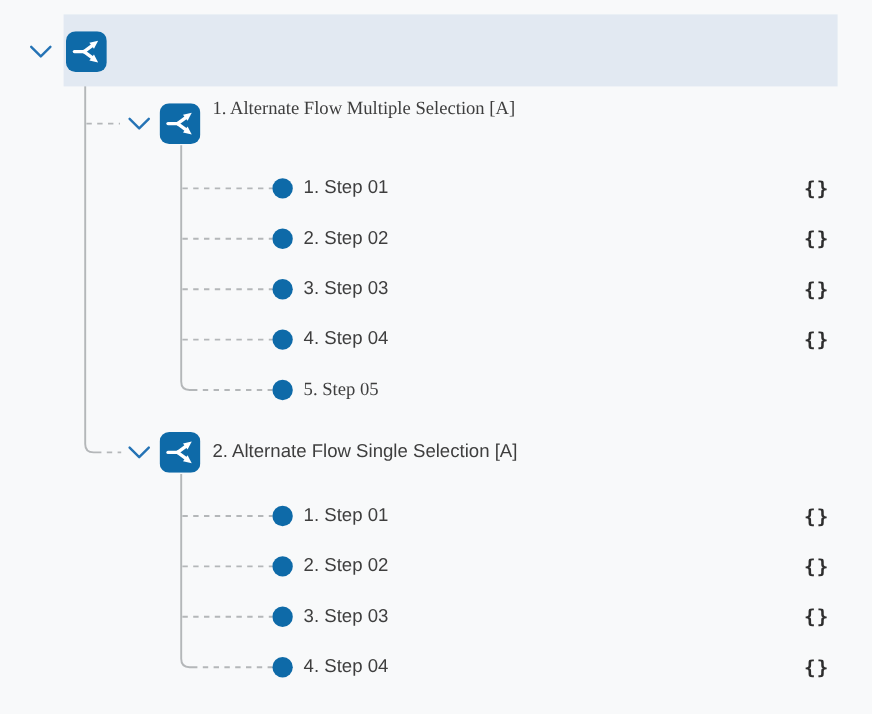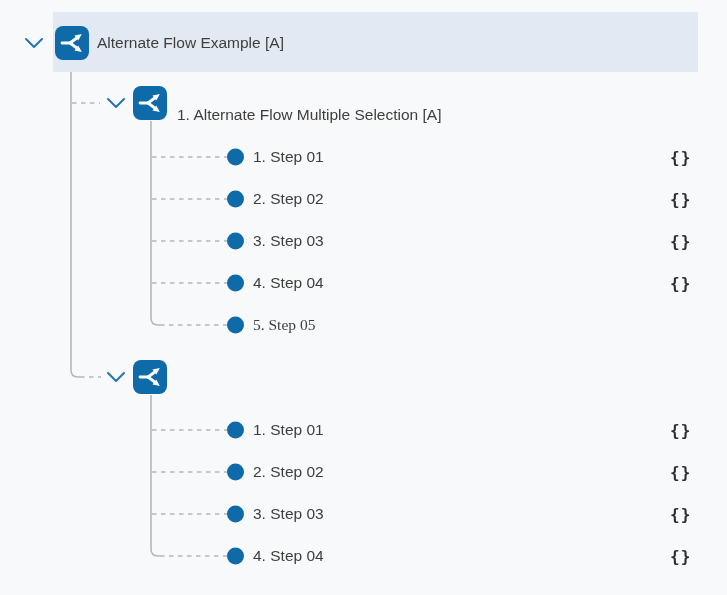--- a/index.html
+++ b/index.html
@@ -71,40 +71,39 @@
       <rect x="0" y="0" width="34" height="34" rx="8" fill="#0e6aa8"></rect>
       <g stroke="#ffffff" stroke-width="2.8" stroke-linecap="round" fill="none">
         <path d="M7 17 L15.5 17"></path>
         <path d="M15 17 L21.8 12"></path>
         <path d="M15 17 L21.8 22"></path>
       </g>
       <polygon points="26.8,8 23.3,14.6 19.5,9.6" fill="#ffffff"></polygon>
       <polygon points="26.8,26 23.3,19.4 19.5,24.4" fill="#ffffff"></polygon>
     </svg>
   </div>
-  <div class="lbl" style="left:97px; top:43px;">Alternate Flow Example [A]</div>
 
   <div class="chev" style="left:105px; top:96px;">
     <svg width="22" height="14" viewBox="0 0 22 14">
         <path d="M3 3 L11 11 L19 3" fill="none" stroke="#2573b5" stroke-width="2" stroke-linecap="round" stroke-linejoin="round"></path>
       </svg>
   </div>
   <div class="nodeicon" style="left:133px; top:86px;">
     <svg width="34" height="34" viewBox="0 0 34 34">
       <rect x="0" y="0" width="34" height="34" rx="8" fill="#0e6aa8"></rect>
       <g stroke="#ffffff" stroke-width="2.8" stroke-linecap="round" fill="none">
         <path d="M7 17 L15.5 17"></path>
         <path d="M15 17 L21.8 12"></path>
         <path d="M15 17 L21.8 22"></path>
       </g>
       <polygon points="26.8,8 23.3,14.6 19.5,9.6" fill="#ffffff"></polygon>
       <polygon points="26.8,26 23.3,19.4 19.5,24.4" fill="#ffffff"></polygon>
     </svg>
   </div>
-  <div class="lbl" style="left:177px; top:115px;">1. Alternate Flow Multiple Selection [A]</div>
+  <div class="lbl" style="left:177px; top:91px;font-family:Liberation Serif, serif;">1. Alternate Flow Multiple Selection [A]</div>
 
   <div class="bullet" style="left:227px; top:157px;"></div>
   <div class="lbl" style="left:253px; top:157px;">1. Step 01</div>
   <div class="params" style="left:670px; top:157px;">{}</div>
 
   <div class="bullet" style="left:227px; top:199px;"></div>
   <div class="lbl" style="left:253px; top:199px;">2. Step 02</div>
   <div class="params" style="left:670px; top:199px;">{}</div>
 
   <div class="bullet" style="left:227px; top:241px;"></div>
@@ -128,20 +127,21 @@
       <rect x="0" y="0" width="34" height="34" rx="8" fill="#0e6aa8"></rect>
       <g stroke="#ffffff" stroke-width="2.8" stroke-linecap="round" fill="none">
         <path d="M7 17 L15.5 17"></path>
         <path d="M15 17 L21.8 12"></path>
         <path d="M15 17 L21.8 22"></path>
       </g>
       <polygon points="26.8,8 23.3,14.6 19.5,9.6" fill="#ffffff"></polygon>
       <polygon points="26.8,26 23.3,19.4 19.5,24.4" fill="#ffffff"></polygon>
     </svg>
   </div>
+  <div class="lbl" style="left:177px; top:377px;">2. Alternate Flow Single Selection [A]</div>
 
   <div class="bullet" style="left:227px; top:430px;"></div>
   <div class="lbl" style="left:253px; top:430px;">1. Step 01</div>
   <div class="params" style="left:670px; top:430px;">{}</div>
 
   <div class="bullet" style="left:227px; top:472px;"></div>
   <div class="lbl" style="left:253px; top:472px;">2. Step 02</div>
   <div class="params" style="left:670px; top:472px;">{}</div>
 
   <div class="bullet" style="left:227px; top:514px;"></div>

